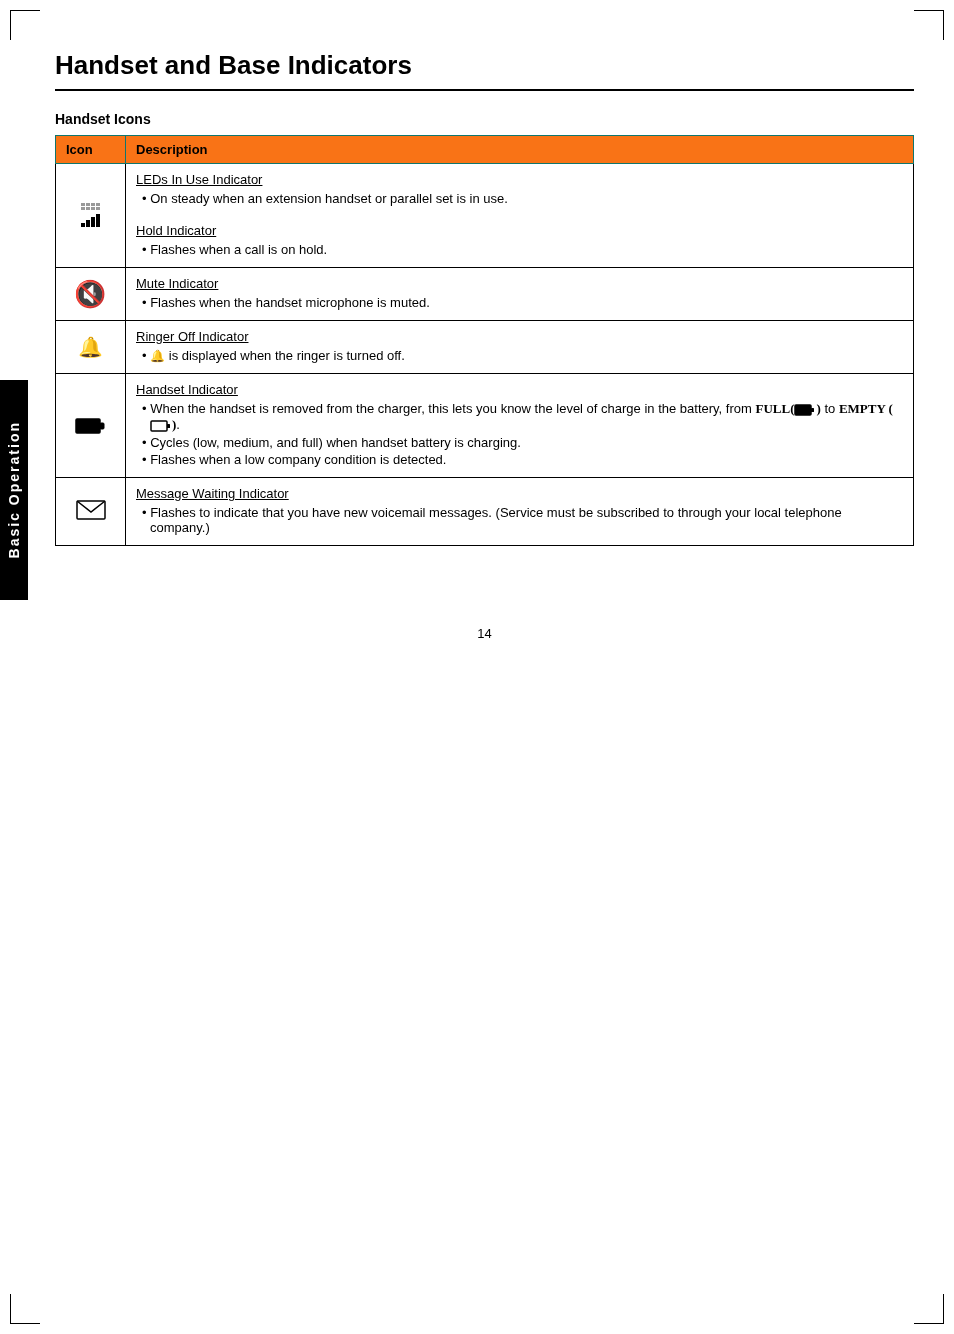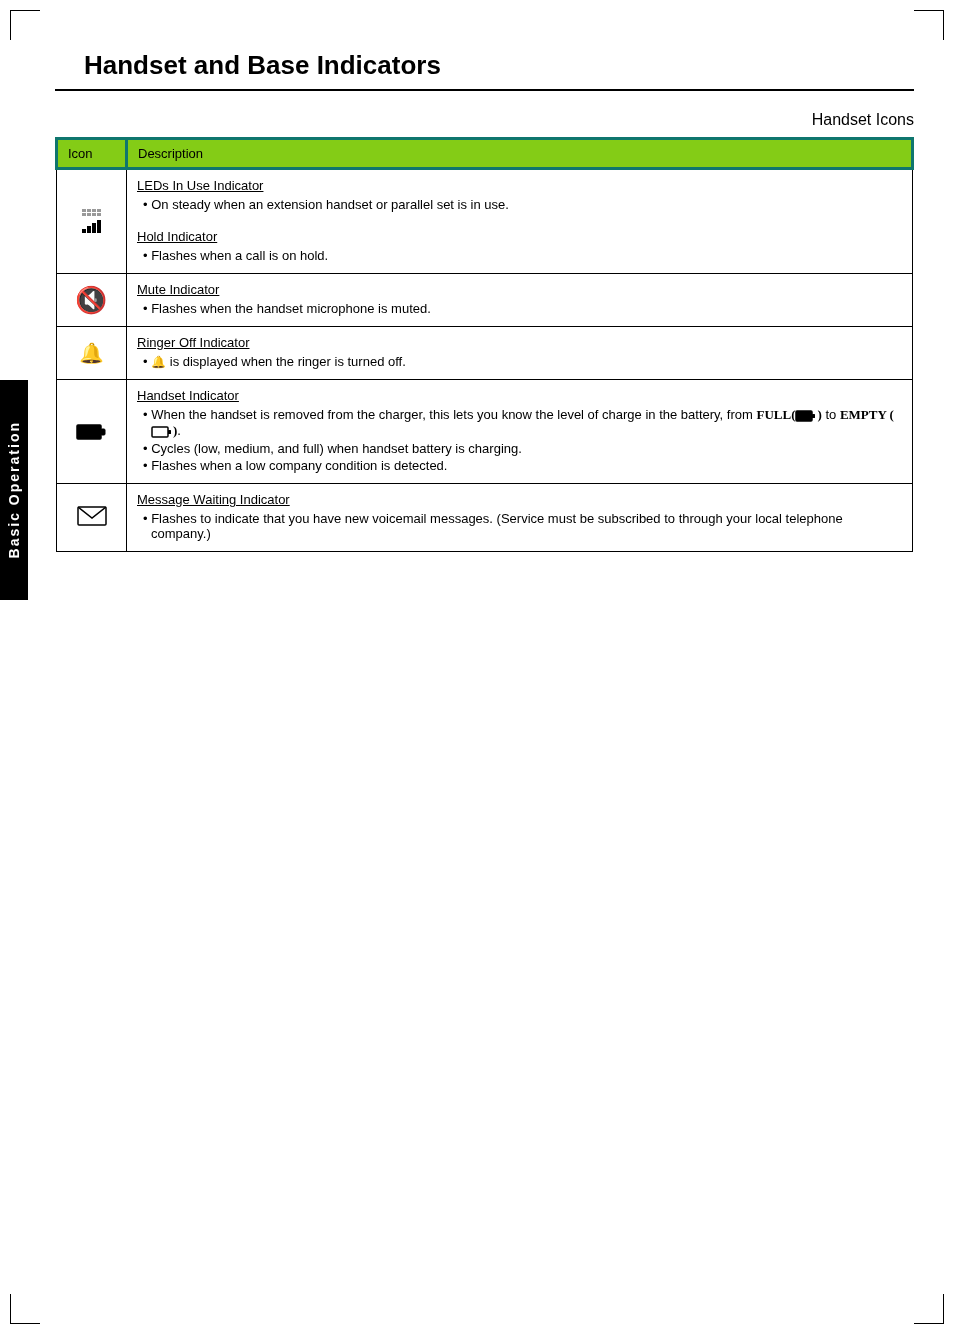--- a/index.html
+++ b/index.html
@@ -52,48 +52,46 @@
       margin-left: 55px;
       margin-right: 40px;
       padding-top: 50px;
     }
 
     
     .page-title {
       font-size: 26px;
       font-weight: bold;
       margin-bottom: 8px;
-      margin-left: 29px;
     }
     .title-rule {
       border: none;
       border-top: 2px solid #000;
       margin-bottom: 20px;
     }
 
     
     .section-heading {
-      font-size: 16px;
-      font-weight: normal;
+      font-size: 14px;
+      font-weight: bold;
       margin-bottom: 8px;
-      text-align: right;
     }
 
     
     table {
       width: 100%;
       border-collapse: collapse;
       margin-bottom: 30px;
     }
     th {
-      border: 3px solid #0f766e;
+      border: 1px solid #0f766e;
       padding: 6px 10px;
       text-align: left;
-      font-weight: normal;
-      background: #84cc16;
+      font-weight: bold;
+      background: #f97316;
       font-size: 13px;
     }
     td {
       border: 1px solid #000;
       padding: 8px 10px;
       vertical-align: middle;
       font-size: 13px;
     }
     .icon-cell {
       width: 70px;
@@ -286,14 +284,15 @@
           </div>
         </td>
       </tr>
     </tbody>
   </table>
 
   <div class="spacer"></div>
 
 
 
+  <div class="page-number">14</div>
 
 </div>
 
 </body></html>

